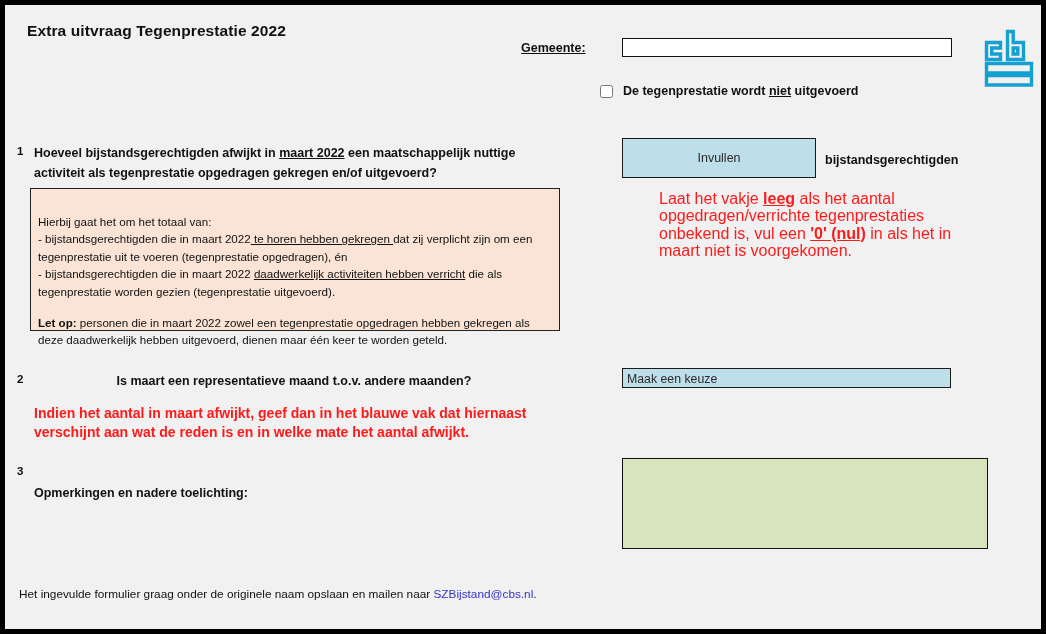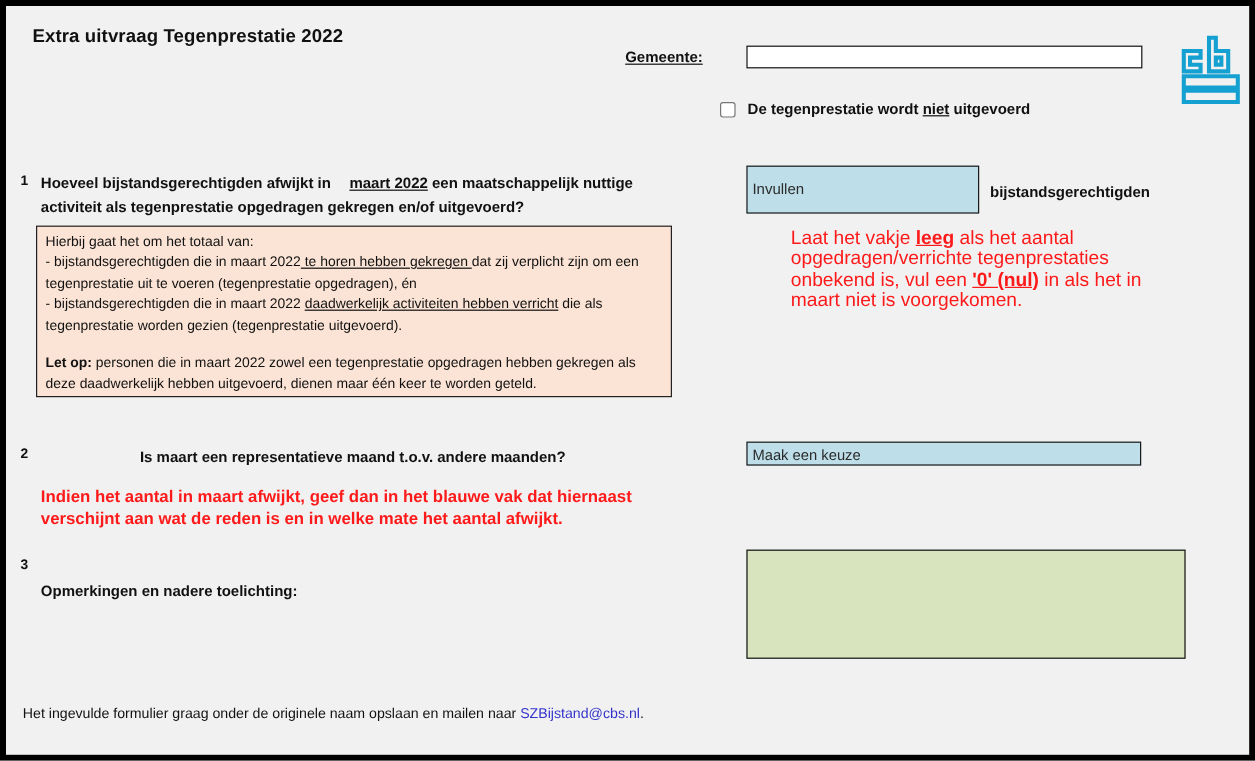--- a/index.html
+++ b/index.html
@@ -101,33 +101,33 @@
     position: absolute;
     font-size: 12.5px;
     font-weight: bold;
     color: #111111;
     line-height: 20px;
   }
   #q1-num { left: 12px; top: 140px; }
   #q1-text {
     left: 29px; top: 138px; width: 520px;
   }
-  #q1-text u { text-decoration: underline; margin-left: 12px; }
+  #q1-text u { text-decoration: underline; }
 
   
   #info-box {
     position: absolute;
     left: 25px;
     top: 183px;
     width: 530px;
     height: 143px;
     box-sizing: border-box;
     background: #fbe4d5;
     border: 1.2px solid #222222;
-    padding: 4px 7px 0 7px;
+    padding: 24px 7px 0 7px;
   }
   #info-box .line {
     font-size: 11.6px;
     color: #111111;
     line-height: 17.4px;
   }
   #info-box u { text-decoration: underline; }
   #info-box .letop {
     margin-top: 14px;
   }
@@ -141,20 +141,21 @@
     width: 194px;
     height: 40px;
     box-sizing: border-box;
     background: #bedee9;
     border: 1.5px solid #1a1a1a;
     font-family: "Liberation Sans", sans-serif;
     font-size: 12.5px;
     color: #2b2b2b;
     padding: 3px 4px;
     outline: none;
+    text-align: center;
   }
   #q1-unit {
     position: absolute;
     left: 820px;
     top: 148px;
     font-size: 12.5px;
     font-weight: bold;
     color: #111111;
   }
 

